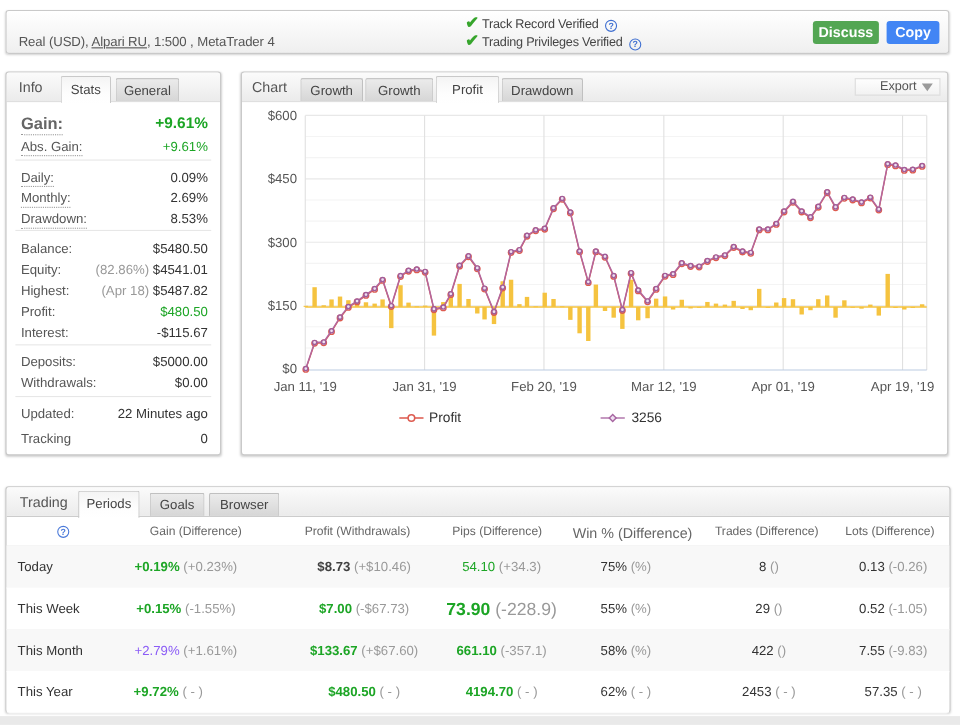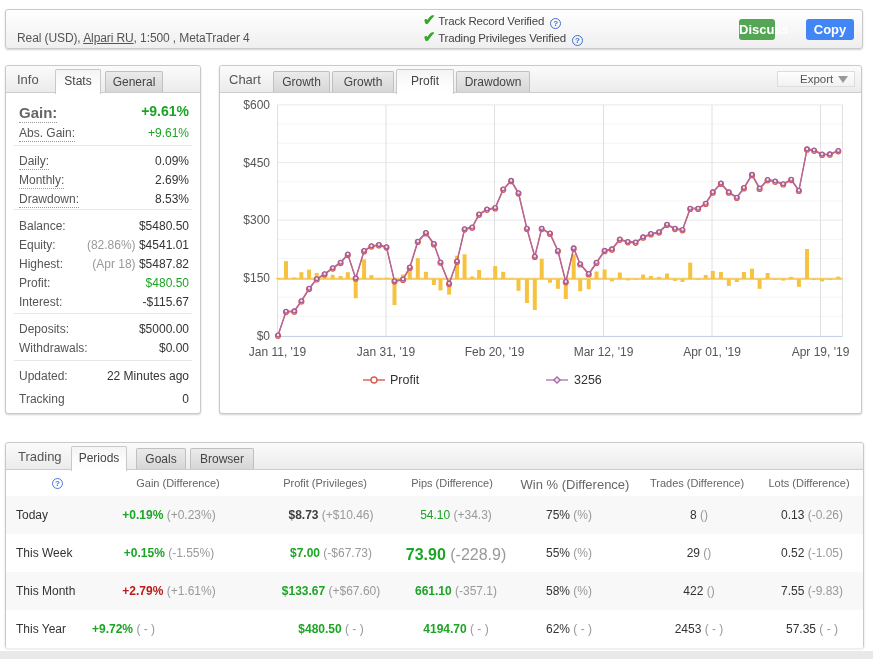--- a/index.html
+++ b/index.html
@@ -17,21 +17,21 @@
 .sep{position:absolute;left:8px;right:8px;height:0;border-top:1px solid #e7e7e7}
 .qm{display:inline-block;width:9px;height:9px;line-height:9px;border-radius:50%;border:1.5px solid #3f6fd1;color:#3f6fd1;font-size:8px;text-align:center;vertical-align:-1px;font-weight:bold}
 </style>
 </head>
 <body>
 
 <div class="panel" style="left:5px;top:9px;width:856px;height:38px;background:linear-gradient(#ffffff,#efefef)">
   <div style="position:absolute;left:11px;top:21px;font-size:12px;letter-spacing:-0.1px;color:#555">Real (USD), <span style="text-decoration:underline">Alpari RU</span>, 1:500 , MetaTrader 4</div>
   <div style="position:absolute;left:417px;top:18px;font-size:11.5px;letter-spacing:-0.2px;color:#444"><span style="color:#36a52c;font-size:15px;font-weight:bold">✔</span> Trading Privileges Verified &nbsp;<span class="qm" style="letter-spacing:0">?</span></div>
   <div style="position:absolute;left:417px;top:1px;font-size:11.5px;letter-spacing:-0.2px;color:#444"><span style="color:#36a52c;font-size:15px;font-weight:bold">✔</span> Track Record Verified &nbsp;<span class="qm" style="letter-spacing:0">?</span></div>
-  <div style="position:absolute;left:733px;top:9px;width:36px;height:21px;background:#53a653;border-radius:3px;color:#fff;font-size:13px;font-weight:bold;text-align:left;line-height:21px">Discuss</div>
+  <div style="position:absolute;left:733px;top:9px;width:60px;height:21px;background:#53a653;border-radius:3px;color:#fff;font-size:13px;font-weight:bold;text-align:center;line-height:21px">Discuss</div>
   <div style="position:absolute;left:800px;top:9px;width:48px;height:21px;background:#4285f4;border-radius:3px;color:#fff;font-size:13px;font-weight:bold;text-align:center;line-height:21px">Copy</div>
 </div>
 
 <div class="panel" style="left:5px;top:65px;width:194px;height:347px">
   <div class="tabbar">
     <div class="tablabel" style="left:11px">Info</div>
     <div class="tab act" style="left:49px;width:44px">Stats</div>
     <div class="tab" style="left:99px;width:56px">General</div>
   </div>
   <div class="lbl" style="top:38px;font-size:15px;font-weight:bold;color:#666"><span class="dot">Gain:</span></div>
@@ -346,21 +346,21 @@
 <div class="panel" style="left:5px;top:442px;width:857px;height:204px">
   <div class="tabbar">
     <div class="tablabel" style="left:12px">Trading</div>
     <div class="tab act" style="left:65px;width:54px">Periods</div>
     <div class="tab" style="left:130px;width:48px">Goals</div>
     <div class="tab" style="left:184px;width:62px">Browser</div>
   </div>
   <div style="position:absolute;left:0;top:27px;right:0;height:26px;border-bottom:1px solid #e3e3e3">
 <span class="qm" style="position:absolute;left:46px;top:8px;border-color:#4a79d9;color:#4a79d9">?</span>
 <div style="position:absolute;left:92px;top:7px;width:160px;text-align:center;font-size:11px;color:#666">Gain (Difference)</div>
-<div style="position:absolute;left:239px;top:7px;width:160px;text-align:center;font-size:11px;color:#666">Profit (Privileges)</div>
+<div style="position:absolute;left:239px;top:7px;width:160px;text-align:center;font-size:11px;color:#666">Profit (Withdrawals)</div>
 <div style="position:absolute;left:366px;top:7px;width:160px;text-align:center;font-size:11px;color:#666">Pips (Difference)</div>
 <div style="position:absolute;left:489px;top:7px;width:160px;text-align:center;font-size:13px;color:#666">Win % (Difference)</div>
 <div style="position:absolute;left:611px;top:7px;width:160px;text-align:center;font-size:11px;color:#666">Trades (Difference)</div>
 <div style="position:absolute;left:723px;top:7px;width:160px;text-align:center;font-size:11px;color:#666">Lots (Difference)</div>
 </div>
 <div style="position:absolute;left:0;top:53px;right:0;height:38px;background:#f8f8f8;border-bottom:1px solid #efefef">
 <div style="position:absolute;left:10px;top:12px;font-size:12px;color:#333">Today</div>
 <div style="position:absolute;left:83px;top:12px;width:160px;text-align:center;font-size:12px"><span style="color:#1ca525;font-weight:bold">+0.19%</span> <span style="color:#999">(+0.23%)</span></div>
 <div style="position:absolute;left:245px;top:12px;width:160px;text-align:center;font-size:12px"><span style="color:#404040;font-weight:bold">$8.73</span> <span style="color:#999">(+$10.46)</span></div>
 <div style="position:absolute;left:370px;top:12px;width:160px;text-align:center;font-size:12px"><span style="color:#1ca525;font-weight:normal">54.10</span> <span style="color:#999">(+34.3)</span></div>
@@ -372,30 +372,30 @@
 <div style="position:absolute;left:10px;top:12px;font-size:12px;color:#333">This Week</div>
 <div style="position:absolute;left:83px;top:12px;width:160px;text-align:center;font-size:12px"><span style="color:#1ca525;font-weight:bold">+0.15%</span> <span style="color:#999">(-1.55%)</span></div>
 <div style="position:absolute;left:245px;top:12px;width:160px;text-align:center;font-size:12px"><span style="color:#1ca525;font-weight:bold">$7.00</span> <span style="color:#999">(-$67.73)</span></div>
 <div style="position:absolute;left:370px;top:12px;width:160px;text-align:center;font-size:16px"><span style="color:#1ca525;font-weight:bold">73.90</span> <span style="color:#999">(-228.9)</span></div>
 <div style="position:absolute;left:483px;top:12px;width:160px;text-align:center;font-size:12px"><span style="color:#333">55%</span> <span style="color:#999">(%)</span></div>
 <div style="position:absolute;left:613px;top:12px;width:160px;text-align:center;font-size:12px"><span style="color:#333">29</span> <span style="color:#999">()</span></div>
 <div style="position:absolute;left:726px;top:12px;width:160px;text-align:center;font-size:12px"><span style="color:#333">0.52</span> <span style="color:#999">(-1.05)</span></div>
 </div>
 <div style="position:absolute;left:0;top:129px;right:0;height:38px;background:#f8f8f8;border-bottom:1px solid #efefef">
 <div style="position:absolute;left:10px;top:12px;font-size:12px;color:#333">This Month</div>
-<div style="position:absolute;left:83px;top:12px;width:160px;text-align:center;font-size:12px"><span style="color:#b91c1c;font-weight:bold">+2.79%</span> <span style="color:#999">(+1.61%)</span></div>
+<div style="position:absolute;left:83px;top:12px;width:160px;text-align:center;font-size:12px"><span style="color:#8b5cf6;font-weight:normal">+2.79%</span> <span style="color:#999">(+1.61%)</span></div>
 <div style="position:absolute;left:245px;top:12px;width:160px;text-align:center;font-size:12px"><span style="color:#1ca525;font-weight:bold">$133.67</span> <span style="color:#999">(+$67.60)</span></div>
 <div style="position:absolute;left:370px;top:12px;width:160px;text-align:center;font-size:12px"><span style="color:#1ca525;font-weight:bold">661.10</span> <span style="color:#999">(-357.1)</span></div>
 <div style="position:absolute;left:483px;top:12px;width:160px;text-align:center;font-size:12px"><span style="color:#333">58%</span> <span style="color:#999">(%)</span></div>
 <div style="position:absolute;left:613px;top:12px;width:160px;text-align:center;font-size:12px"><span style="color:#333">422</span> <span style="color:#999">()</span></div>
 <div style="position:absolute;left:726px;top:12px;width:160px;text-align:center;font-size:12px"><span style="color:#333">7.55</span> <span style="color:#999">(-9.83)</span></div>
 </div>
 <div style="position:absolute;left:0;top:167px;right:0;height:38px;background:#fff;border-radius:0 0 3px 3px;border-bottom:1px solid #efefef">
 <div style="position:absolute;left:10px;top:12px;font-size:12px;color:#333">This Year</div>
-<div style="position:absolute;left:86px;top:12px;width:160px;text-align:left;font-size:12px"><span style="color:#1ca525;font-weight:bold">+9.72%</span> <span style="color:#999">( - )</span></div>
+<div style="position:absolute;left:67px;top:12px;width:160px;text-align:center;font-size:12px"><span style="color:#1ca525;font-weight:bold">+9.72%</span> <span style="color:#999">( - )</span></div>
 <div style="position:absolute;left:245px;top:12px;width:160px;text-align:center;font-size:12px"><span style="color:#1ca525;font-weight:bold">$480.50</span> <span style="color:#999">( - )</span></div>
 <div style="position:absolute;left:370px;top:12px;width:160px;text-align:center;font-size:12px"><span style="color:#1ca525;font-weight:bold">4194.70</span> <span style="color:#999">( - )</span></div>
 <div style="position:absolute;left:483px;top:12px;width:160px;text-align:center;font-size:12px"><span style="color:#333">62%</span> <span style="color:#999">( - )</span></div>
 <div style="position:absolute;left:613px;top:12px;width:160px;text-align:center;font-size:12px"><span style="color:#333">2453</span> <span style="color:#999">( - )</span></div>
 <div style="position:absolute;left:726px;top:12px;width:160px;text-align:center;font-size:12px"><span style="color:#333">57.35</span> <span style="color:#999">( - )</span></div>
 </div>
 </div>
 <div style="position:absolute;left:0;top:651px;width:873px;height:8px;background:#e9e9e9"></div>
 
 </body></html>

